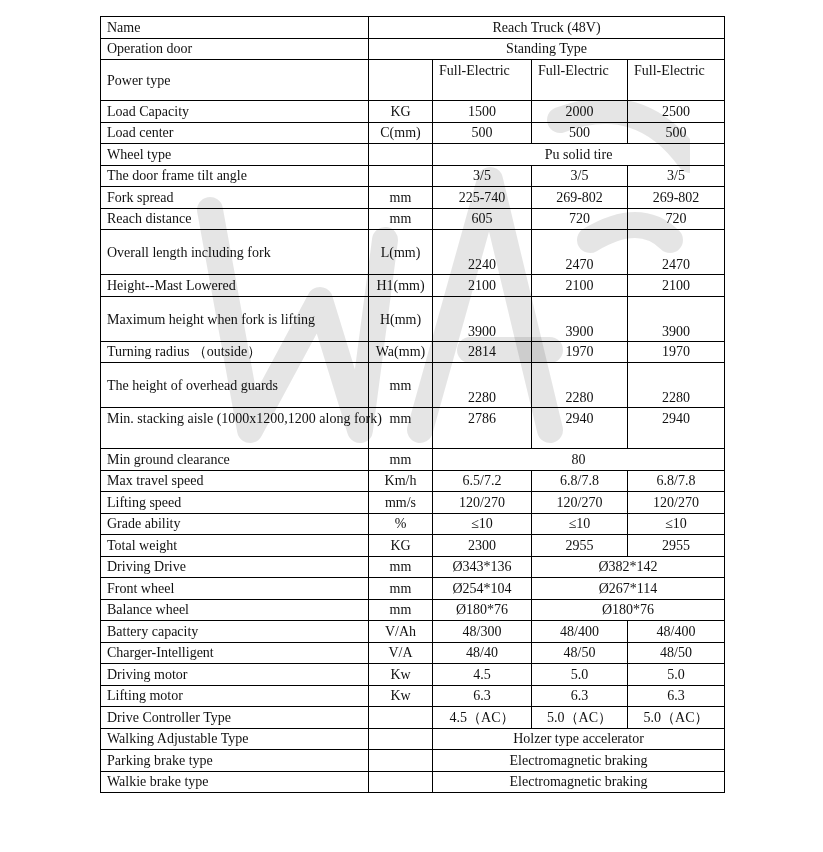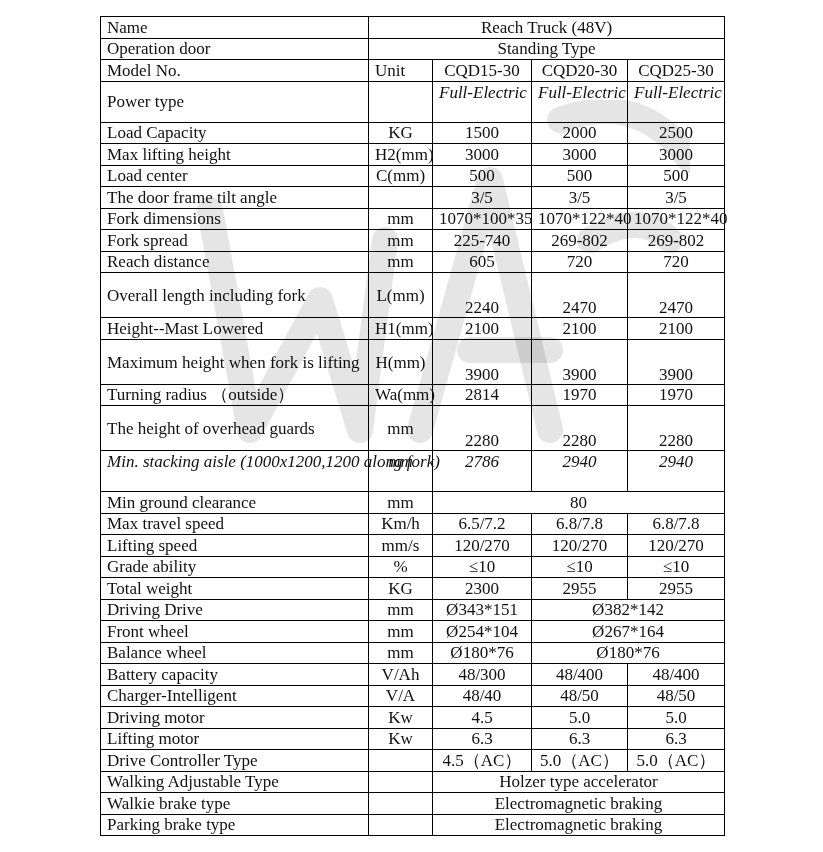--- a/index.html
+++ b/index.html
@@ -1,31 +1,31 @@
 <!DOCTYPE html>
 <html><head>
 <meta charset="utf-8">
 <style>
   html, body { margin: 0; padding: 0; background: #ffffff; }
   body { width: 823px; height: 852px; position: relative; overflow: hidden;
          font-family: "Liberation Serif", "DejaVu Serif", serif; color: #111; }
   .wm { position: absolute; left: 170px; top: 100px; width: 520px; height: 360px;
         pointer-events: none; z-index: 2; }
   table.spec { position: absolute; left: 100px; top: 16px; border-collapse: collapse;
-               table-layout: fixed; width: 624px; font-size: 17px; z-index: 1; }
+               table-layout: fixed; width: 624px; font-size: 14px; z-index: 1; }
   table.spec td { border: 1px solid #000; padding: 0 6px; height: 20.5px;
                   line-height: 17px; vertical-align: middle; white-space: nowrap; }
   td.lbl { text-align: left; padding-left: 6px; }
   td.c { text-align: center; }
   td.wrap { white-space: normal; }
   tr.tall td { height: 30px; }
   tr.tall td.top { vertical-align: top; padding-top: 14px; }
   tr.tall td.bot { vertical-align: bottom; padding-bottom: 1px; }
   tr.xtall td { height: 38px; }
-  tr.xtall td.top { vertical-align: top; padding-top: 2px; font-style: italic; }
+  tr.xtall td.top { vertical-align: top; padding-top: 2px; }
 </style>
 </head>
 <body>
 
 <svg class="wm" viewBox="0 0 520 360">
   <g fill="none" stroke="#000" stroke-opacity="0.10" stroke-width="26" stroke-linecap="round" stroke-linejoin="round">
     <path d="M40 110 L80 330 L150 200 L190 330 L215 140"></path>
     <path d="M250 330 L320 80 L380 330"></path>
     <path d="M300 250 L380 250"></path>
     <path d="M420 140 Q470 110 500 140"></path>
@@ -43,69 +43,53 @@
   </colgroup>
   <tbody>
     <tr>
       <td class="lbl">Name</td>
       <td class="c" colspan="4">Reach Truck (48V)</td>
     </tr>
     <tr>
       <td class="lbl">Operation door</td>
       <td class="c" colspan="4">Standing Type</td>
     </tr>
-    <tr>
-      <td class="lbl">Model No.</td>
-      <td class="lbl">Unit</td>
-      <td class="c">CQD15-30</td>
-      <td class="c">CQD20-30</td>
-      <td class="c">CQD25-30</td>
-    </tr>
     <tr class="xtall">
       <td class="lbl">Power type</td>
       <td class="c"></td>
       <td class="lbl top">Full-Electric</td>
       <td class="lbl top">Full-Electric</td>
       <td class="lbl top">Full-Electric</td>
     </tr>
 
     <tr>
       <td class="lbl">Load Capacity</td>
       <td class="c">KG</td>
       <td class="c">1500</td>
       <td class="c">2000</td>
       <td class="c">2500</td>
     </tr>
     <tr>
-      <td class="lbl">Max lifting height</td>
-      <td class="c">H2(mm)</td>
-      <td class="c">3000</td>
-      <td class="c">3000</td>
-      <td class="c">3000</td>
-    </tr>
-    <tr>
       <td class="lbl">Load center</td>
       <td class="c">C(mm)</td>
       <td class="c">500</td>
       <td class="c">500</td>
       <td class="c">500</td>
     </tr>
     <tr>
+      <td class="lbl">Wheel type</td>
+      <td class="c"></td>
+      <td class="c" colspan="3">Pu solid tire</td>
+    </tr>
+    <tr>
       <td class="lbl">The door frame tilt angle</td>
       <td class="c"></td>
       <td class="c">3/5</td>
       <td class="c">3/5</td>
       <td class="c">3/5</td>
-    </tr>
-    <tr>
-      <td class="lbl">Fork dimensions</td>
-      <td class="c">mm</td>
-      <td class="c">1070*100*35</td>
-      <td class="c">1070*122*40</td>
-      <td class="c">1070*122*40</td>
     </tr>
     <tr>
       <td class="lbl">Fork spread</td>
       <td class="c">mm</td>
       <td class="c">225-740</td>
       <td class="c">269-802</td>
       <td class="c">269-802</td>
     </tr>
     <tr>
       <td class="lbl">Reach distance</td>
@@ -185,28 +169,28 @@
     <tr>
       <td class="lbl">Total weight</td>
       <td class="c">KG</td>
       <td class="c">2300</td>
       <td class="c">2955</td>
       <td class="c">2955</td>
     </tr>
     <tr>
       <td class="lbl">Driving Drive</td>
       <td class="c">mm</td>
-      <td class="c">Ø343*151</td>
+      <td class="c">Ø343*136</td>
       <td class="c" colspan="2">Ø382*142</td>
     </tr>
     <tr>
       <td class="lbl">Front wheel</td>
       <td class="c">mm</td>
       <td class="c">Ø254*104</td>
-      <td class="c" colspan="2">Ø267*164</td>
+      <td class="c" colspan="2">Ø267*114</td>
     </tr>
     <tr>
       <td class="lbl">Balance wheel</td>
       <td class="c">mm</td>
       <td class="c">Ø180*76</td>
       <td class="c" colspan="2">Ø180*76</td>
     </tr>
     <tr>
       <td class="lbl">Battery capacity</td>
       <td class="c">V/Ah</td>
@@ -241,23 +225,23 @@
       <td class="c">4.5（AC）</td>
       <td class="c">5.0（AC）</td>
       <td class="c">5.0（AC）</td>
     </tr>
     <tr>
       <td class="lbl">Walking Adjustable Type</td>
       <td class="c"></td>
       <td class="c" colspan="3">Holzer type accelerator</td>
     </tr>
     <tr>
+      <td class="lbl">Parking brake type</td>
+      <td class="c"></td>
+      <td class="c" colspan="3">Electromagnetic braking</td>
+    </tr>
+    <tr>
       <td class="lbl">Walkie brake type</td>
-      <td class="c"></td>
-      <td class="c" colspan="3">Electromagnetic braking</td>
-    </tr>
-    <tr>
-      <td class="lbl">Parking brake type</td>
       <td class="c"></td>
       <td class="c" colspan="3">Electromagnetic braking</td>
     </tr>
   </tbody>
 </table>
 
 </body></html>

